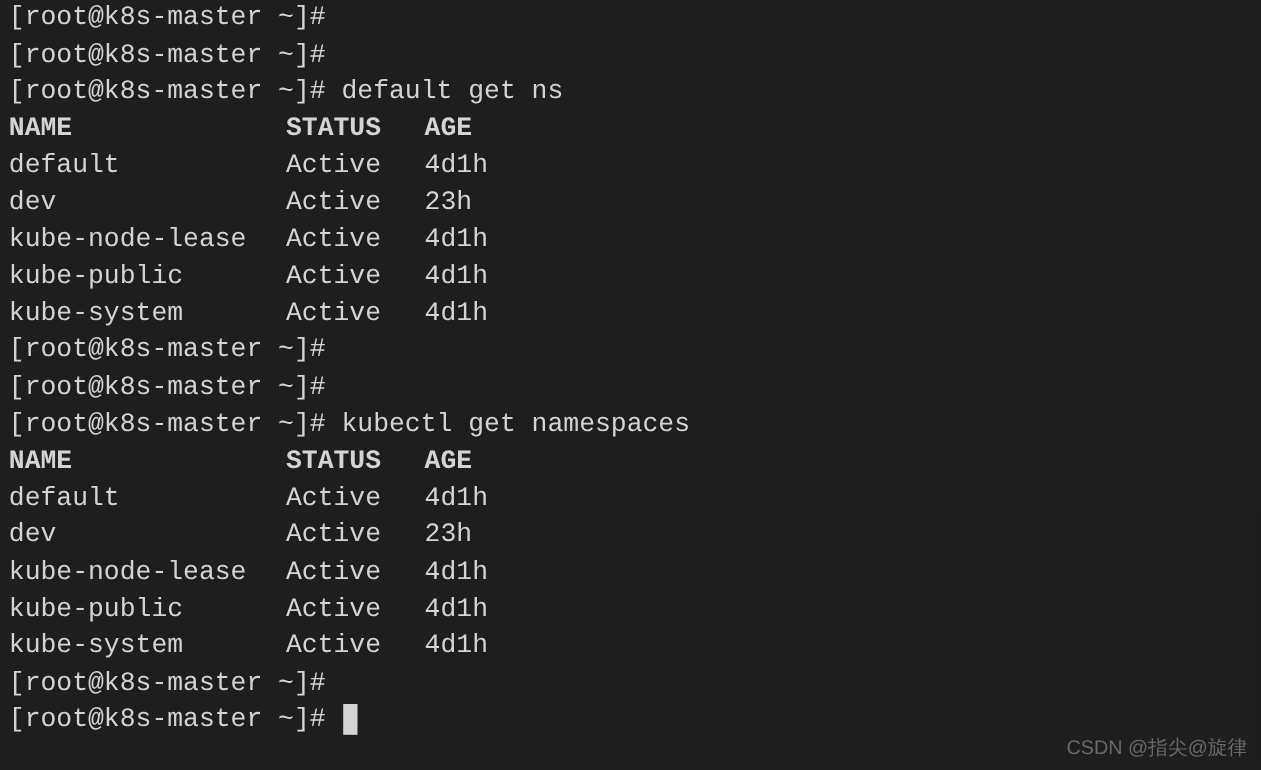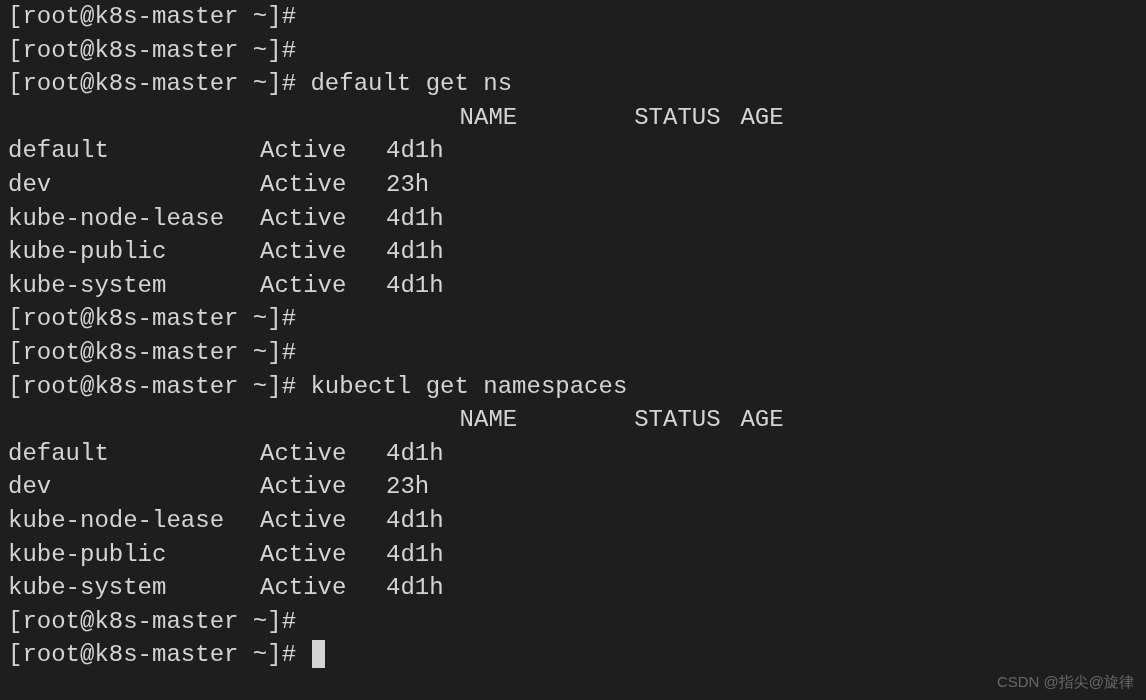--- a/index.html
+++ b/index.html
@@ -29,27 +29,26 @@
       width: 13px;
       height: 28px;
       vertical-align: text-bottom;
       margin-left: 2px;
     }
     .watermark {
       position: absolute;
       bottom: 8px;
       right: 12px;
       color: #888888;
-      font-size: 15px;
+      font-size: 18px;
       font-family: sans-serif;
       opacity: 0.7;
     }
     .table-header {
-      font-weight: normal;
-      text-align: center;
+      font-weight: bold;
     }
     .col-name {
       display: inline-block;
       width: 252px;
     }
     .col-status {
       display: inline-block;
       width: 126px;
     }
     .col-age {

